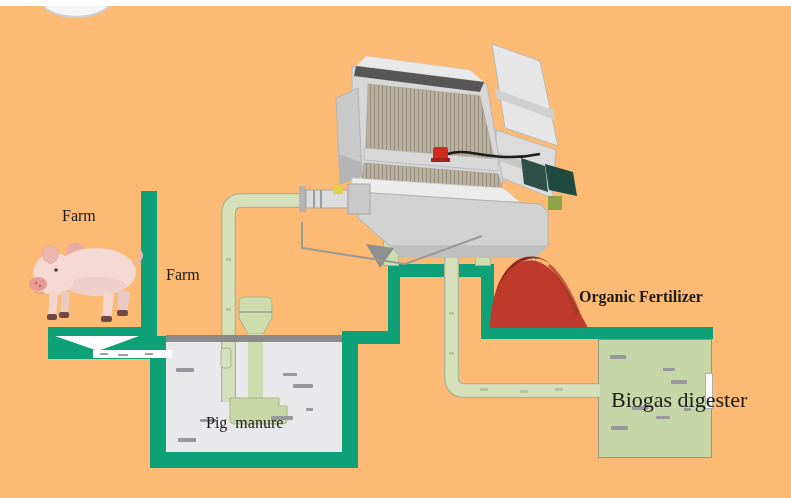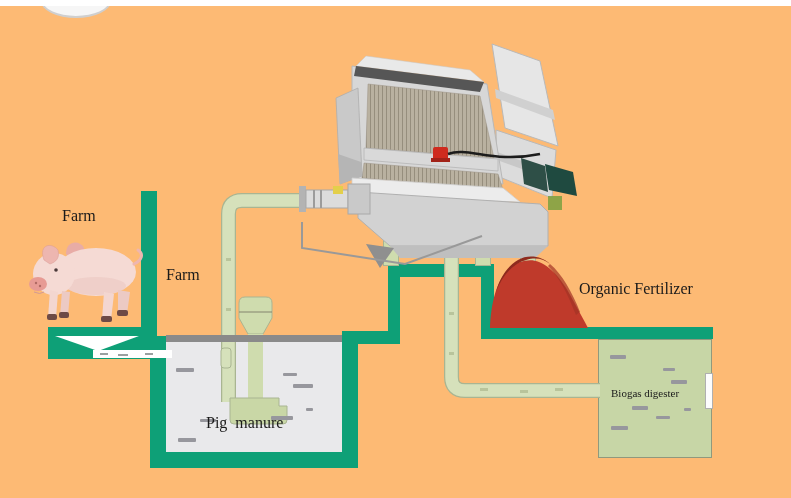--- a/index.html
+++ b/index.html
@@ -178,16 +178,16 @@
     <path d="M 78 58 L 76 86 L 85 86 L 88 60 Z" fill="#f3d6d0"></path>
     <rect x="75" y="82" width="11" height="6" rx="2" fill="#6e4a46"></rect>
     <path d="M 92 56 L 92 80 L 101 80 L 104 58 Z" fill="#eccac4"></path>
     <rect x="91" y="76" width="11" height="6" rx="2" fill="#6e4a46"></rect>
     <path d="M 108 30 C 116 26 118 20 112 16" fill="none" stroke="#eeb6b0" stroke-width="3" stroke-linecap="round"></path>
   </svg>
 
   <div class="label" style="left:62px;top:201px;">Farm</div>
   <div class="label" style="left:166px;top:260px;">Farm</div>
   <div class="label" style="left:206px;top:408px;text-align:right;">Pig  manure</div>
-  <div class="label" style="left:579px;top:274px;">Organic Fertilizer</div>
-  <div class="label" style="left:611px;top:381px;font-size:11px;">Biogas digester</div>
+  <div class="label" style="left:579px;top:282px;font-weight:bold;">Organic Fertilizer</div>
+  <div class="label" style="left:611px;top:381px;font-size:22px;">Biogas digester</div>
 
 </div>
 
 </body></html>

